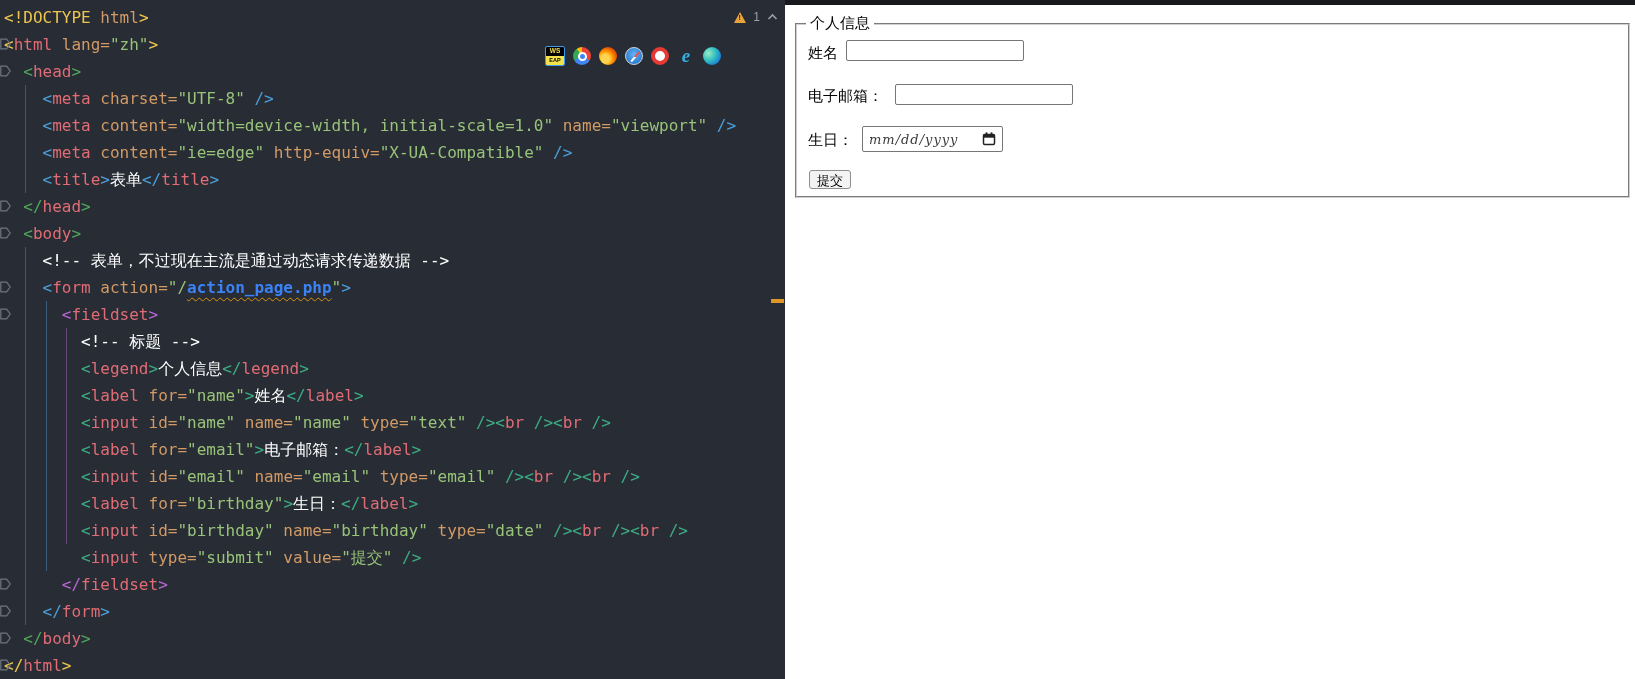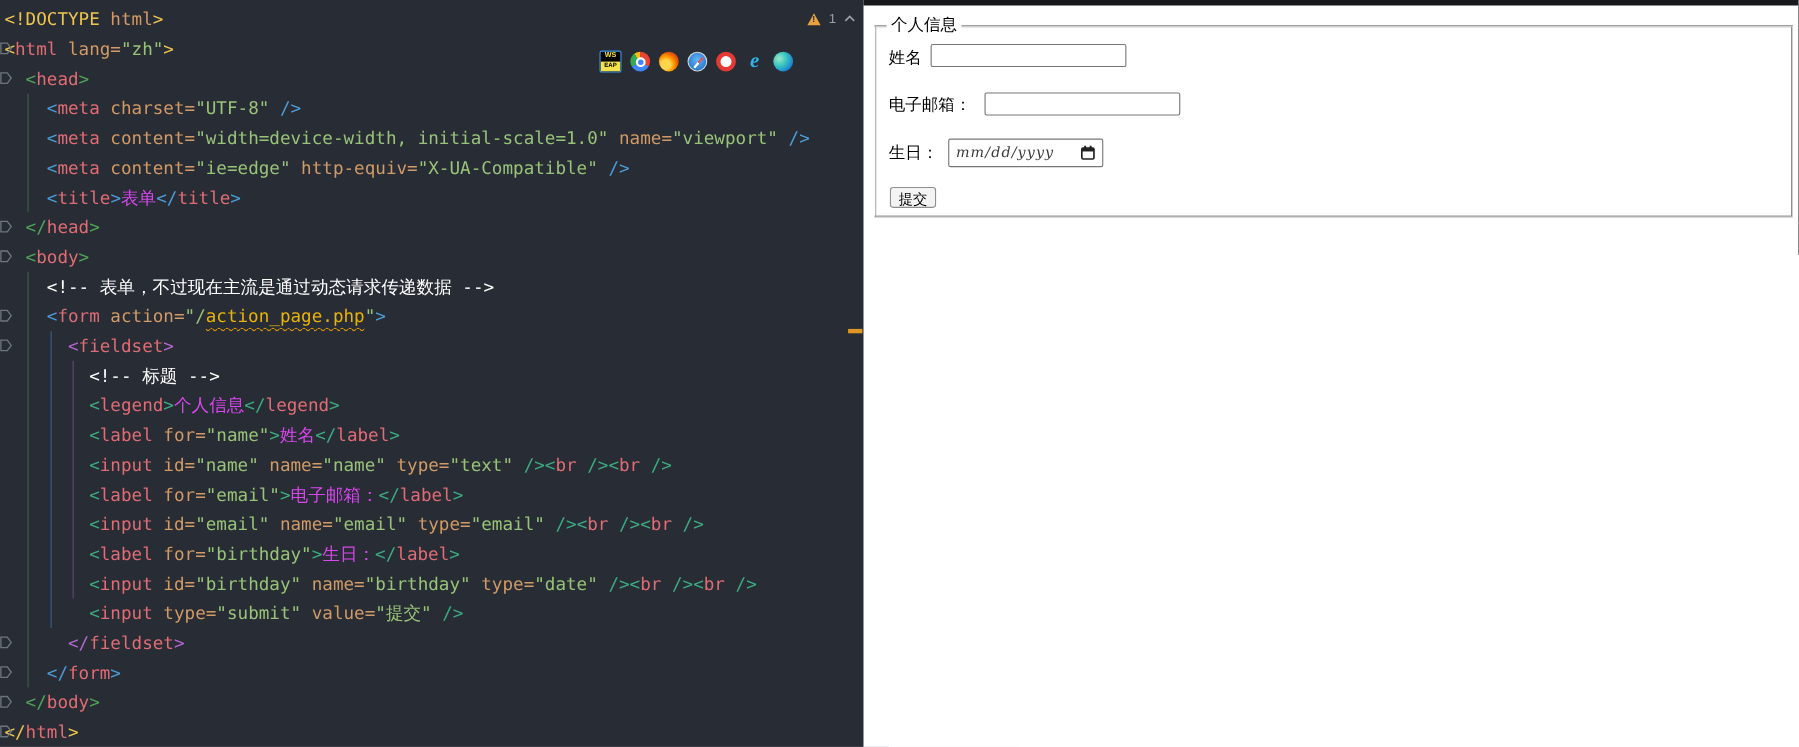--- a/index.html
+++ b/index.html
@@ -11,22 +11,22 @@
               font-size:16px;line-height:27px;white-space:pre;}
   .code-line{height:27px;}
   .tok-gold{color:#eec64f}
   .tok-g2{color:#4fa55a}
   .tok-g3{color:#4d9dd8}
   .tok-g4{color:#b666d2}
   .tok-g5{color:#3cab82}
   .tok-tag{color:#e06c75}
   .tok-orange{color:#d19a66}
   .tok-str{color:#98c379}
-  .tok-str-warn{color:#eab308;text-decoration:underline wavy #d8920c 1px;text-underline-offset:4px;}
-  .tok-plain{color:#d946ef}
+  .tok-str-warn{color:#3b82f6;text-decoration:underline wavy #d8920c 1px;text-underline-offset:4px;font-weight:bold;}
+  .tok-plain{color:#ffffff}
   .tok-comment{color:#ffffff}
   .indent-guide{position:absolute;width:1px;}
   .fold-icon{position:absolute;left:0;width:11px;height:12px;}
   
   #inspect{position:absolute;right:12px;top:9px;display:flex;align-items:center;gap:7px;height:16px;}
   .warn-tri{position:relative;width:0;height:0;border-left:6px solid transparent;
             border-right:6px solid transparent;border-bottom:11px solid #e8a33d;}
   .warn-tri::after{content:"!";position:absolute;left:-2px;top:1px;font-size:8px;font-weight:bold;color:#282c34;}
   .warn-count{color:#9aa0a8;font-size:12px;}
   .chev{width:11px;height:8px;}

